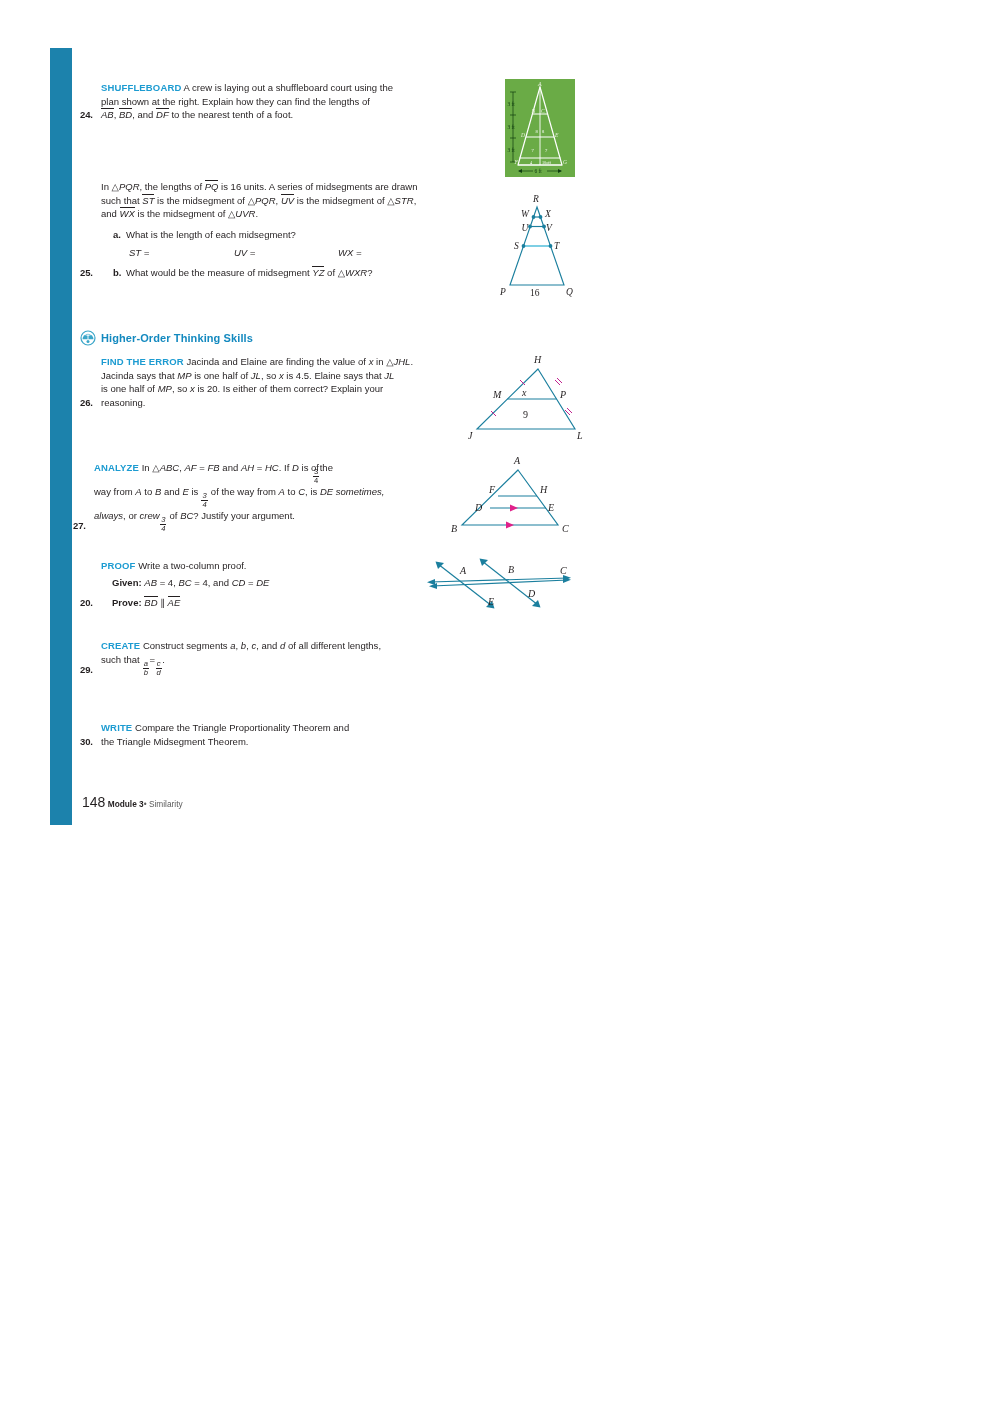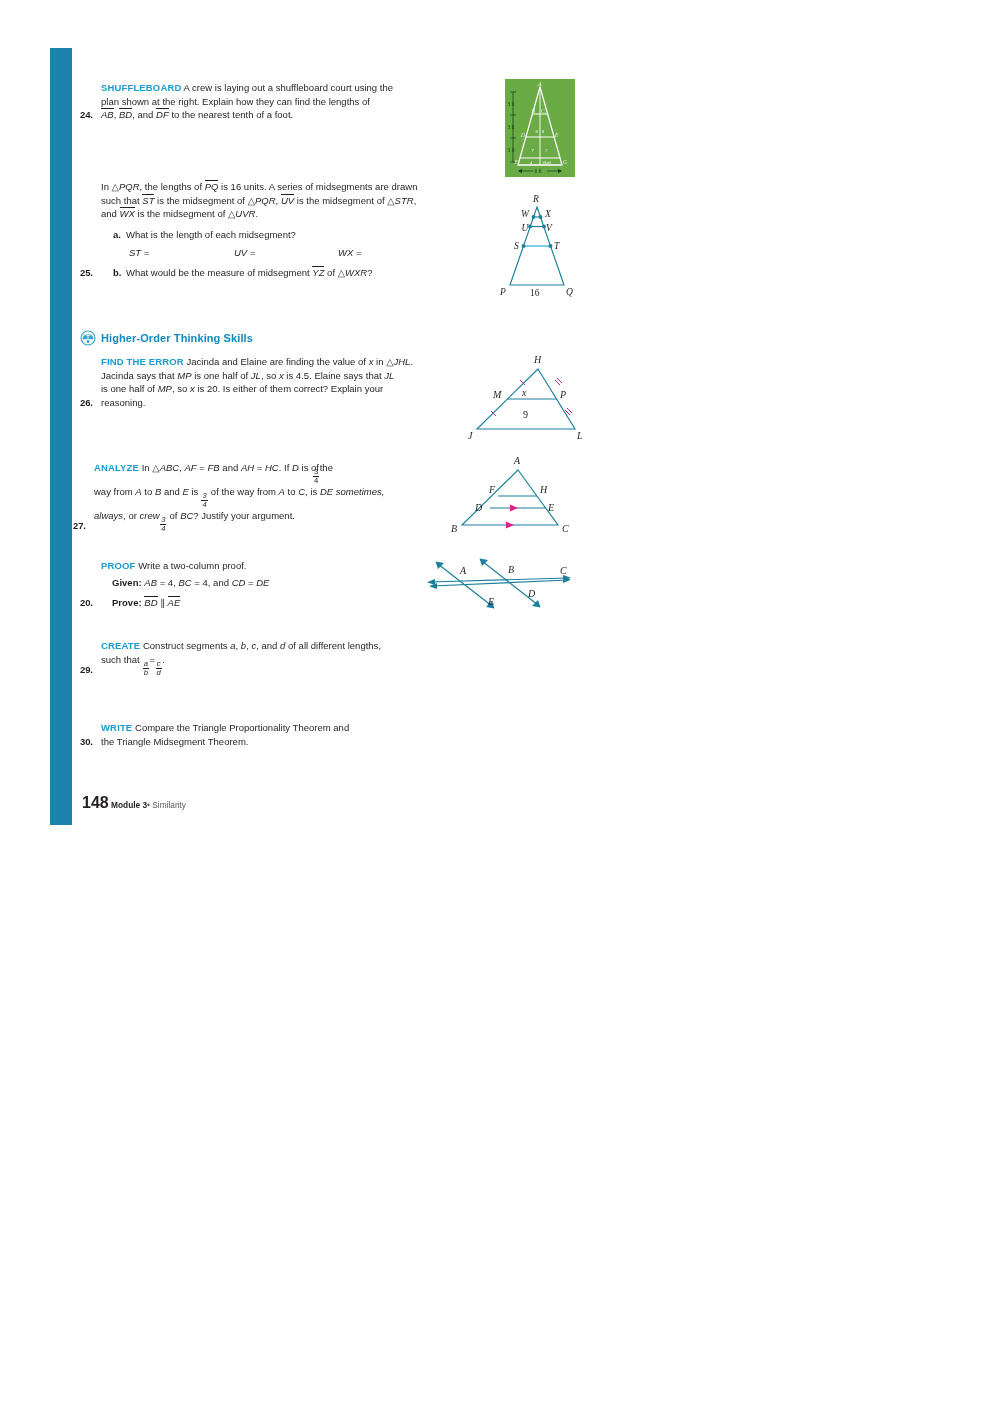--- a/index.html
+++ b/index.html
@@ -97,21 +97,21 @@
 
   
   .footer {
     position: absolute;
     left: 82px;
     top: 794px;
     font-size: 8.5px;
     color: #231f20;
     white-space: nowrap;
   }
-  .footer .pg { font-weight: bold; font-size: 16px; }
+  .footer .pg { font-weight: normal; font-size: 14px; }
   .footer .mod { font-weight: bold; font-size: 8.3px; }
   .footer .sub { font-size: 8.3px; color: #5a5a5a; }
 
   
   .fig { position: absolute; }
   .fig svg { display: block; }
   text { font-family: "Liberation Serif", serif; }
 </style>
 </head>
 <body>

